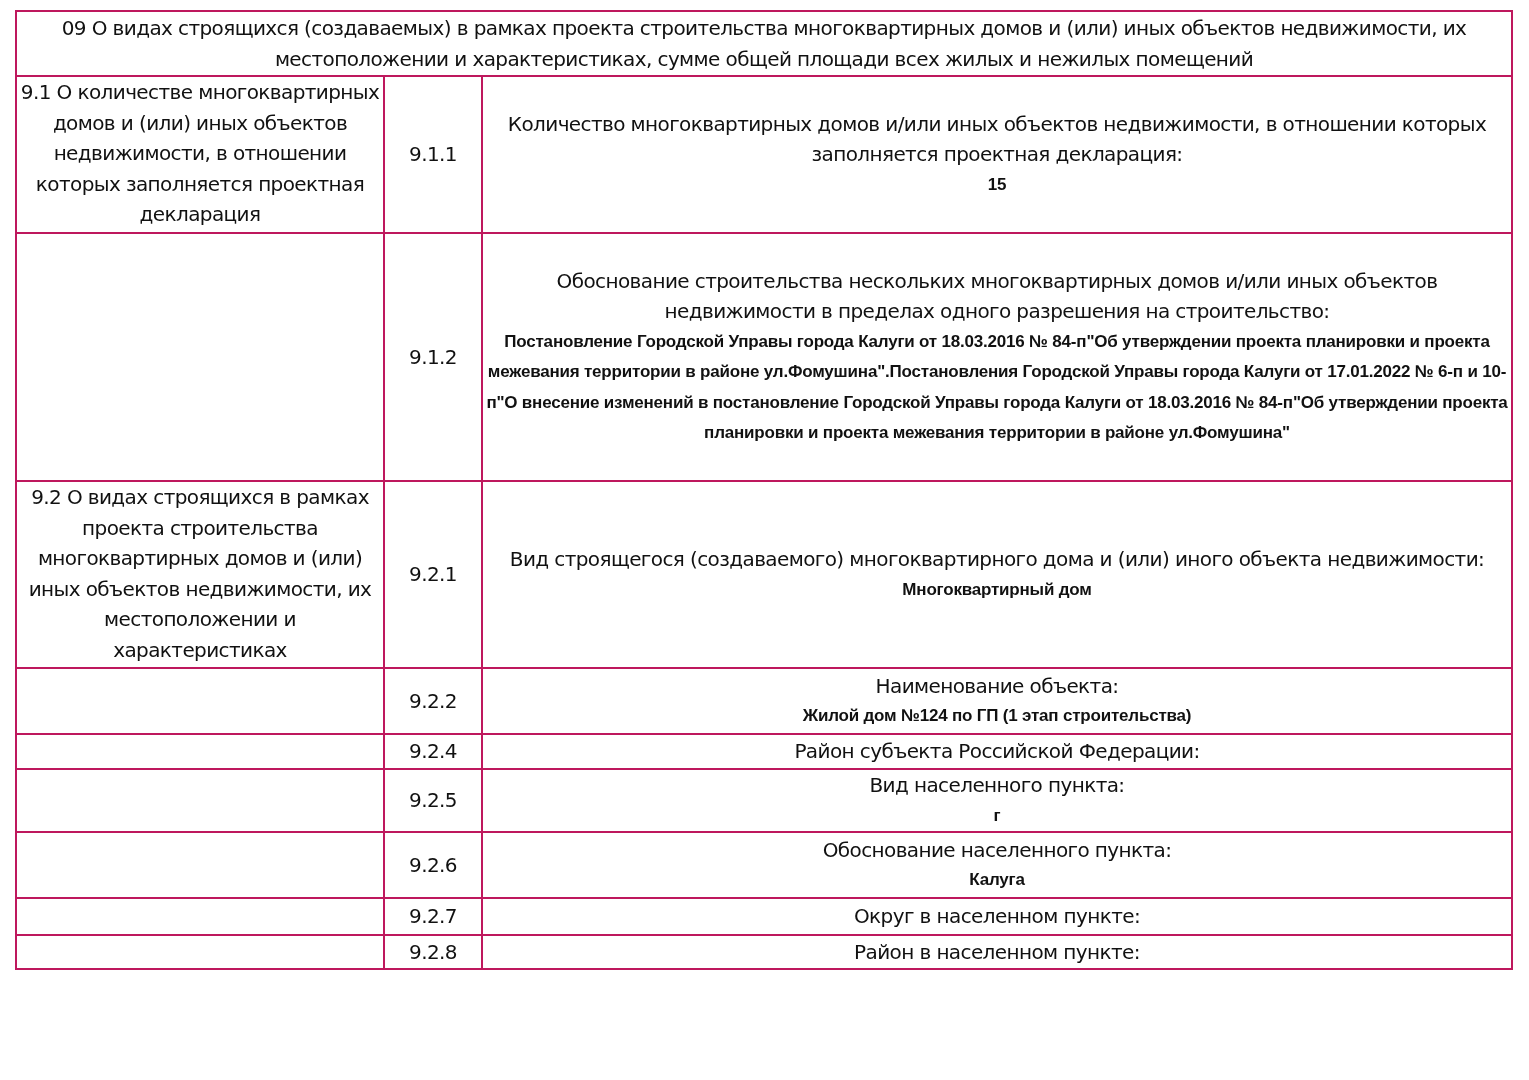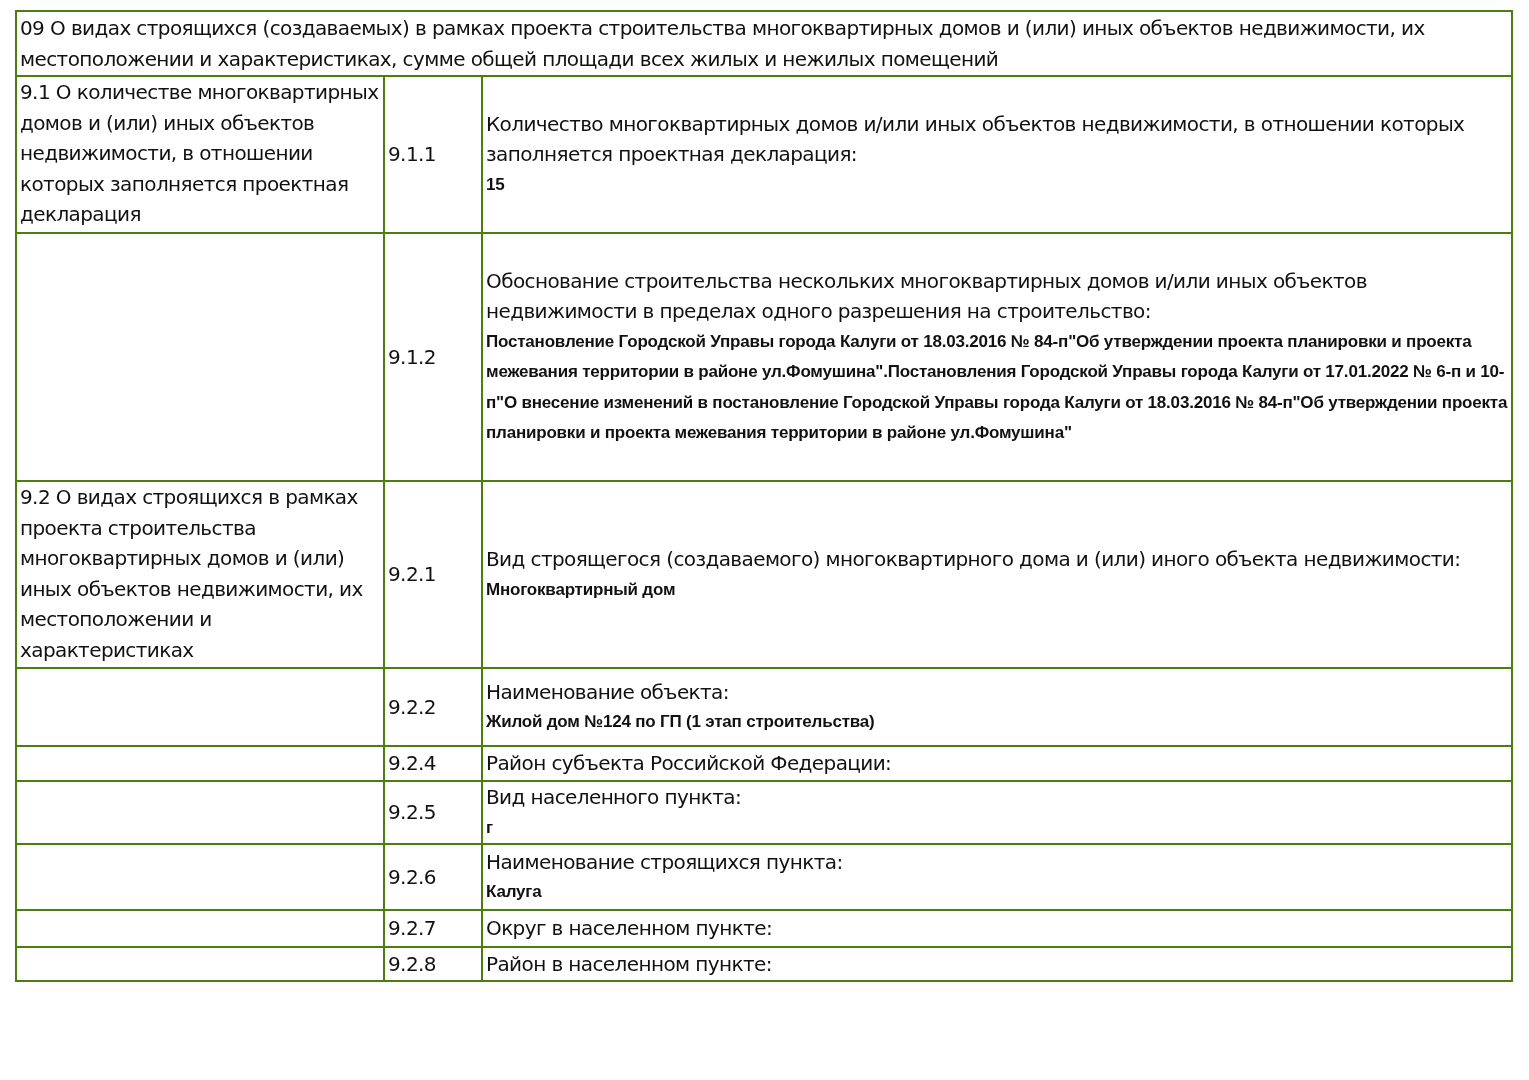--- a/index.html
+++ b/index.html
@@ -1,20 +1,20 @@
 <!DOCTYPE html>
 <html><head>
 <meta charset="utf-8">
 <style>
   html, body { margin: 0; padding: 0; background: #ffffff; }
   body { width: 1529px; height: 1080px; position: relative; overflow: hidden;
          font-family: "DejaVu Sans", sans-serif; color: #111; }
   .tbl { position: absolute; left: 15px; top: 10px; width: 1498px;
          border-collapse: collapse; table-layout: fixed; font-size: 20px; letter-spacing: -0.6px; }
-  .tbl td { border: 2px solid #4d7c0f; padding: 0 3px; vertical-align: middle; line-height: 30.5px; }
+  .tbl td { border: 2px solid #be185d; padding: 0 3px; vertical-align: middle; line-height: 30.5px; text-align: center; }
   .tbl td.sec { vertical-align: top; }
   .col1 { width: 368px; } .col2 { width: 98px; } .col3 { width: auto; }
   .val { font-weight: bold; font-family: "Liberation Sans", sans-serif; font-size: 17px; letter-spacing: -0.2px; }
   .lbl { display: block; }
   .val { display: block; }
 </style>
 </head>
 <body>
 
 <table class="tbl">
@@ -48,21 +48,21 @@
 
   <tr style="height:187px">
     <td class="sec">9.2 О видах строящихся в рамках проекта строительства многоквартирных домов и (или) иных объектов недвижимости, их местоположении и характеристиках</td>
     <td>9.2.1</td>
     <td>
       <span class="lbl">Вид строящегося (создаваемого) многоквартирного дома и (или) иного объекта недвижимости:</span>
       <span class="val">Многоквартирный дом</span>
     </td>
   </tr>
 
-  <tr style="height:78px">
+  <tr style="height:66px">
     <td></td>
     <td>9.2.2</td>
     <td>
       <span class="lbl">Наименование объекта:</span>
       <span class="val">Жилой дом №124 по ГП (1 этап строительства)</span>
     </td>
   </tr>
 
 
   <tr style="height:35px">
@@ -79,21 +79,21 @@
     <td>
       <span class="lbl">Вид населенного пункта:</span>
       <span class="val">г</span>
     </td>
   </tr>
 
   <tr style="height:66px">
     <td></td>
     <td>9.2.6</td>
     <td>
-      <span class="lbl">Наименование строящихся пункта:</span>
+      <span class="lbl">Обоснование населенного пункта:</span>
       <span class="val">Калуга</span>
     </td>
   </tr>
 
   <tr style="height:37px">
     <td></td>
     <td>9.2.7</td>
     <td>
       <span class="lbl">Округ в населенном пункте:</span>
     </td>

